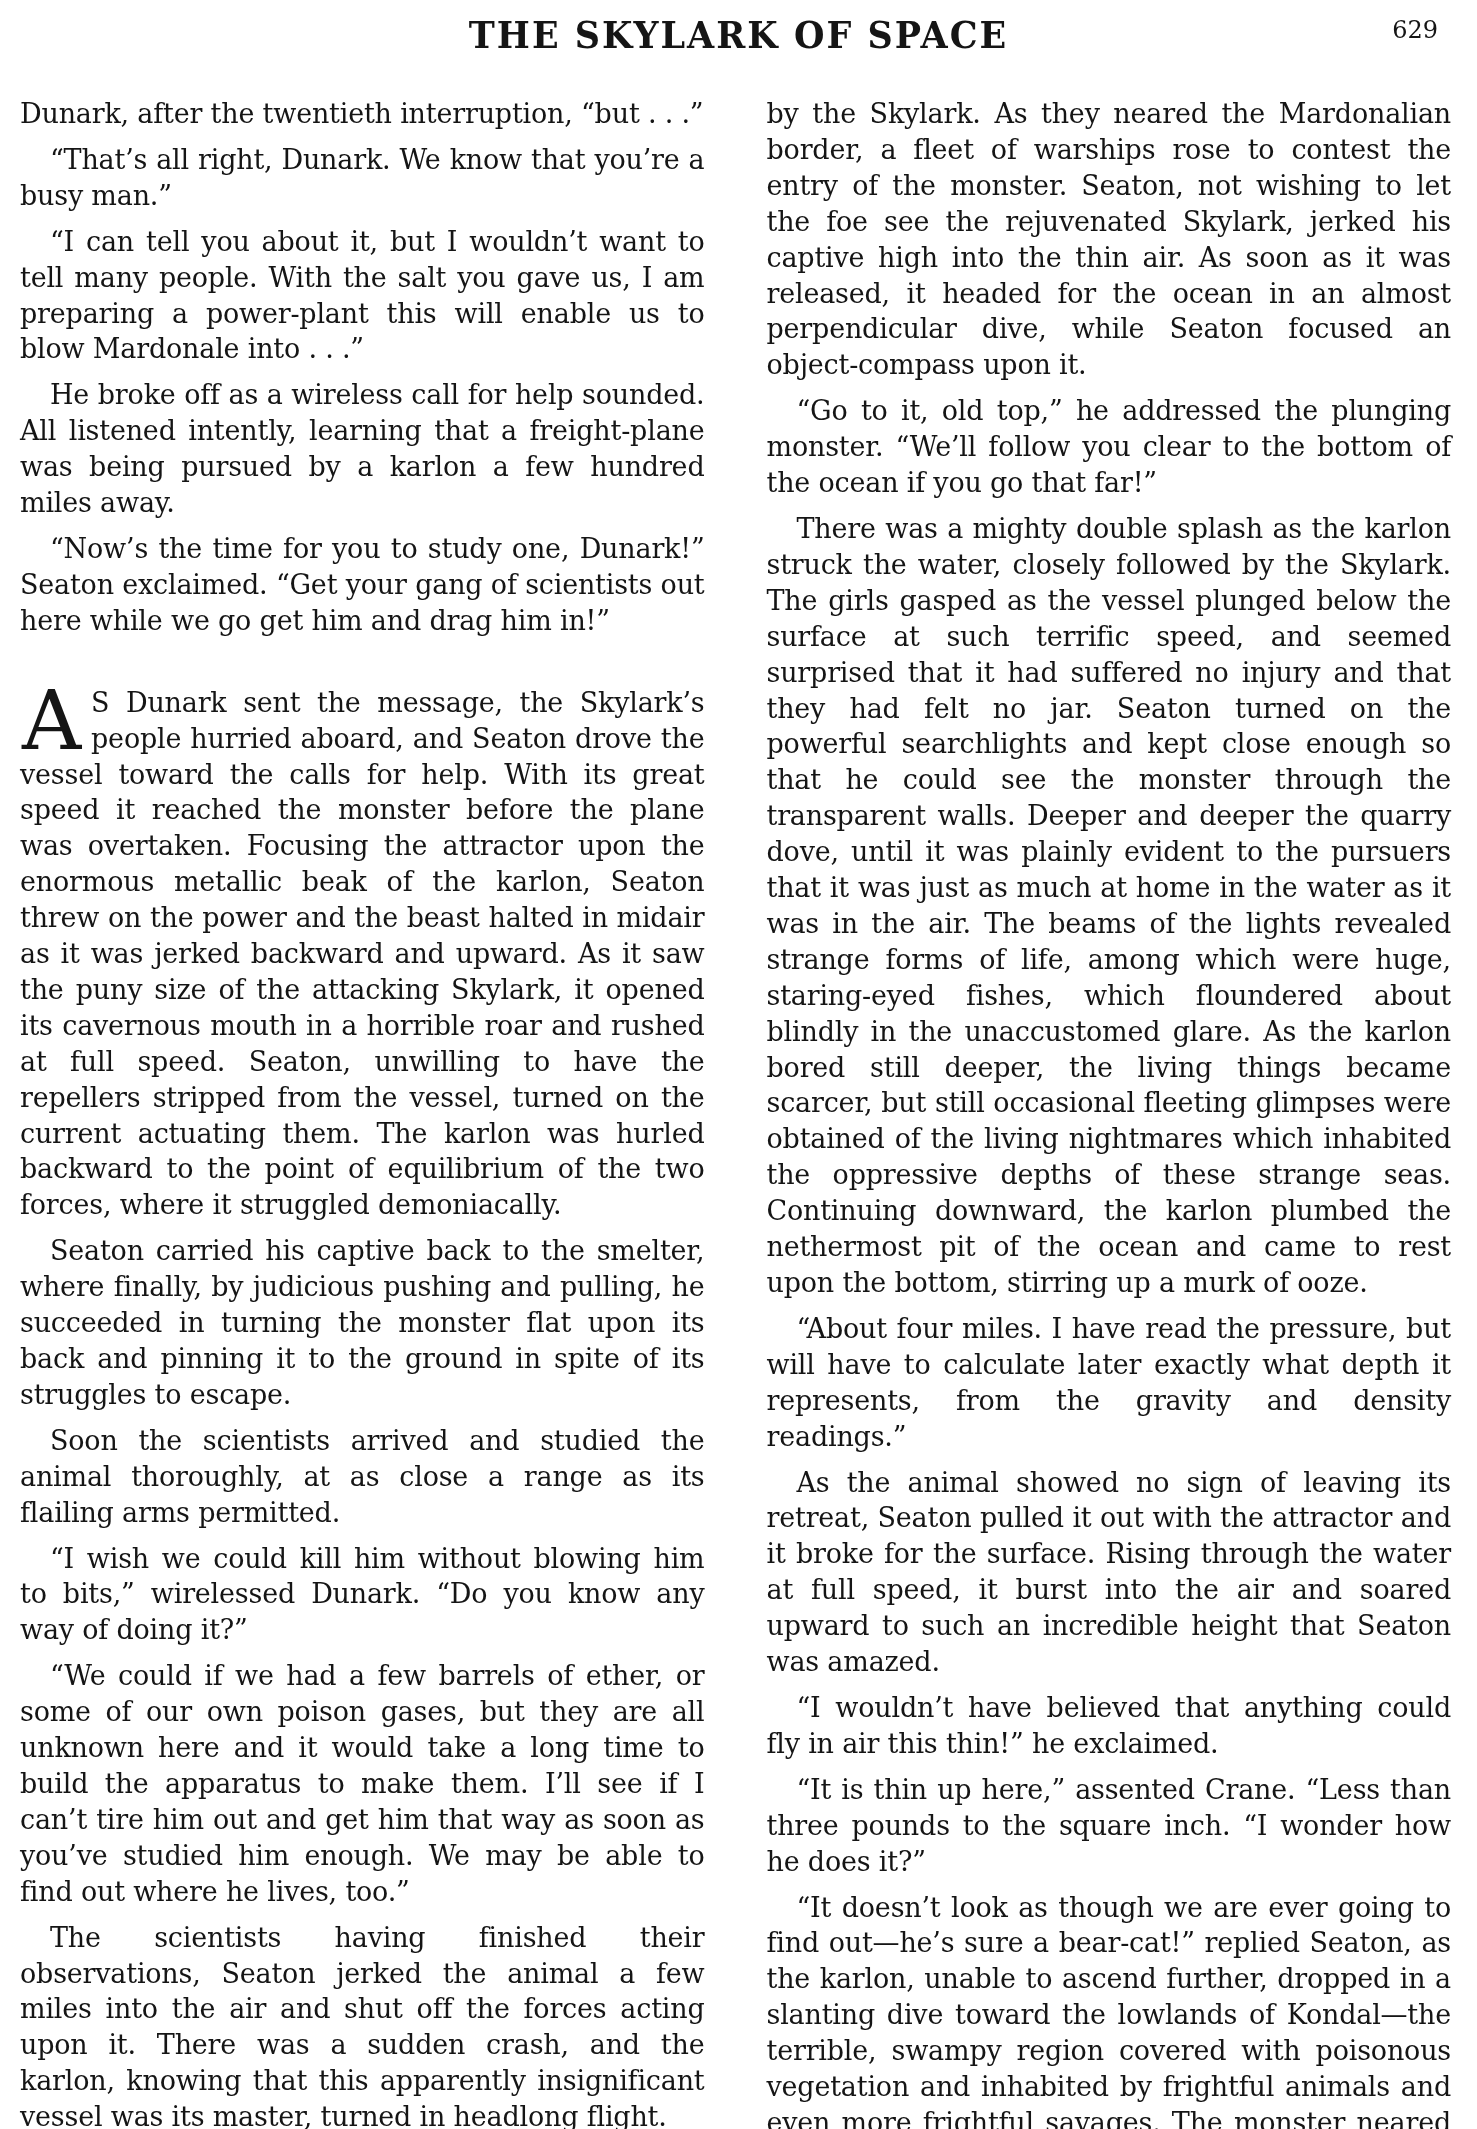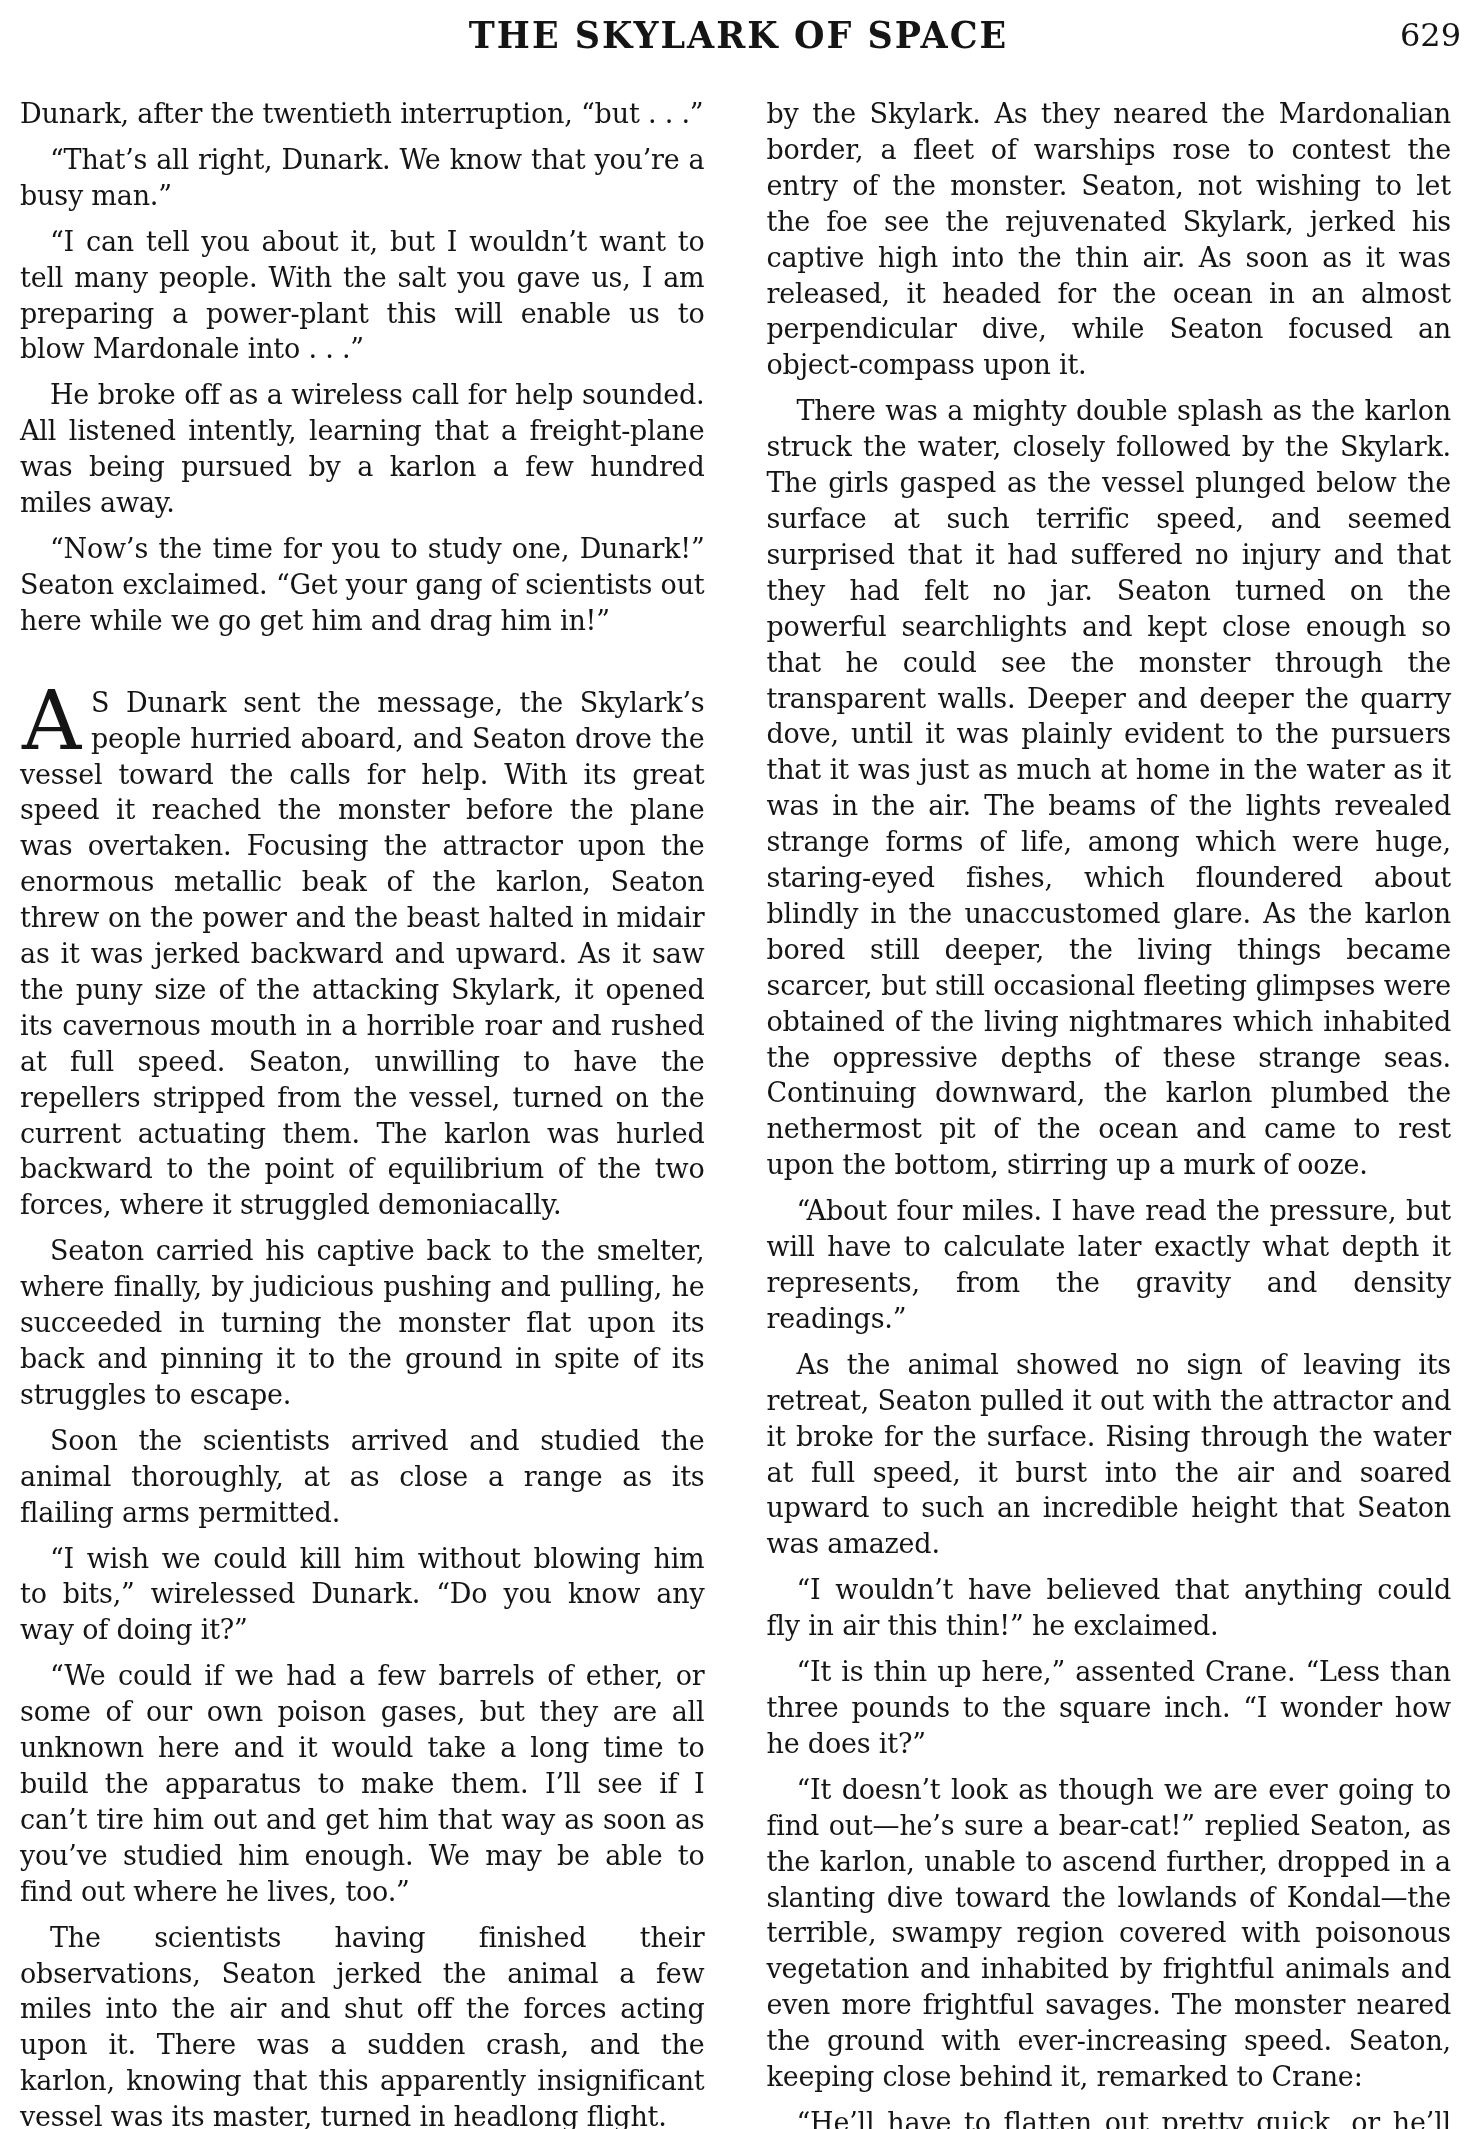--- a/index.html
+++ b/index.html
@@ -18,22 +18,22 @@
     position: absolute;
     top: 14px; left: 0; right: 0;
     text-align: center;
     font-weight: bold;
     font-size: 35px;
     letter-spacing: 2px;
     transform: scaleY(1.05);
   }
   .page-num {
     position: absolute;
-    top: 16px; right: 16px;
-    font-size: 32px;
+    top: 16px; right: 39px;
+    font-size: 24px;
   }
   .columns {
     display: flex;
     gap: 42px;
     padding: 0 16px 0 10px;
   }
   .col {
     flex: 1 1 0;
     text-align: justify;
     font-size: 27px;
@@ -69,20 +69,21 @@
         <p class="para section-start"><span class="dropcap">A</span>S Dunark sent the message, the Skylark’s people hurried aboard, and Seaton drove the vessel toward the calls for help.  With its great speed it reached the monster before the plane was overtaken.  Focusing the attractor upon the enormous metallic beak of the karlon, Seaton threw on the power and the beast halted in midair as it was jerked backward and upward.  As it saw the puny size of the attacking Skylark, it opened its cavernous mouth in a horrible roar and rushed at full speed.  Seaton, unwilling to have the repellers stripped from the vessel, turned on the current actuating them.  The karlon was hurled backward to the point of equilibrium of the two forces, where it struggled demoniacally.</p>
         <p class="para indent">Seaton carried his captive back to the smelter, where finally, by judicious pushing and pulling, he succeeded in turning the monster flat upon its back and pinning it to the ground in spite of its struggles to escape.</p>
         <p class="para indent">Soon the scientists arrived and studied the animal thoroughly, at as close a range as its flailing arms permitted.</p>
         <p class="para indent">“I wish we could kill him without blowing him to bits,” wirelessed Dunark.  “Do you know any way of doing it?”</p>
         <p class="para indent">“We could if we had a few barrels of ether, or some of our own poison gases, but they are all unknown here and it would take a long time to build the apparatus to make them.  I’ll see if I can’t tire him out and get him that way as soon as you’ve studied him enough.  We may be able to find out where he lives, too.”</p>
         <p class="para indent">The scientists having finished their observations, Seaton jerked the animal a few miles into the air and shut off the forces acting upon it.  There was a sudden crash, and the karlon, knowing that this apparently insignificant vessel was its master, turned in headlong flight.</p>
         <p class="para indent">“Have you any idea what caused the noise just then, Dick?” asked Crane; who, with characteristic imperturbability, had taken out his notebook and was making exact notes of all that transpired.</p>
       </div>
     <div class="col">
         <p class="para">by the Skylark.  As they neared the Mardonalian border, a fleet of warships rose to contest the entry of the monster.  Seaton, not wishing to let the foe see the rejuvenated Skylark, jerked his captive high into the thin air.  As soon as it was released, it headed for the ocean in an almost perpendicular dive, while Seaton focused an object-compass upon it.</p>
+        <p class="para indent">“Go to it, old top,” he addressed the plunging monster.  “We’ll follow you clear to the bottom of the ocean if you go that far!”</p>
         <p class="para indent">There was a mighty double splash as the karlon struck the water, closely followed by the Skylark.  The girls gasped as the vessel plunged below the surface at such terrific speed, and seemed surprised that it had suffered no injury and that they had felt no jar.  Seaton turned on the powerful searchlights and kept close enough so that he could see the monster through the transparent walls.  Deeper and deeper the quarry dove, until it was plainly evident to the pursuers that it was just as much at home in the water as it was in the air.  The beams of the lights revealed strange forms of life, among which were huge, staring-eyed fishes, which floundered about blindly in the unaccustomed glare.  As the karlon bored still deeper, the living things became scarcer, but still occasional fleeting glimpses were obtained of the living nightmares which inhabited the oppressive depths of these strange seas.  Continuing downward, the karlon plumbed the nethermost pit of the ocean and came to rest upon the bottom, stirring up a murk of ooze.</p>
         <p class="para indent">“About four miles.  I have read the pressure, but will have to calculate later exactly what depth it represents, from the gravity and density readings.”</p>
         <p class="para indent">As the animal showed no sign of leaving its retreat, Seaton pulled it out with the attractor and it broke for the surface.  Rising through the water at full speed, it burst into the air and soared upward to such an incredible height that Seaton was amazed.</p>
         <p class="para indent">“I wouldn’t have believed that anything could fly in air this thin!” he exclaimed.</p>
         <p class="para indent">“It is thin up here,” assented Crane.  “Less than three pounds to the square inch.  “I wonder how he does it?”</p>
         <p class="para indent">“It doesn’t look as though we are ever going to find out—he’s sure a bear-cat!” replied Seaton, as the karlon, unable to ascend further, dropped in a slanting dive toward the lowlands of Kondal—the terrible, swampy region covered with poisonous vegetation and inhabited by frightful animals and even more frightful savages.  The monster neared the ground with ever-increasing speed.  Seaton, keeping close behind it, remarked to Crane:</p>
         <p class="para indent">“He’ll have to flatten out pretty quick, or he’ll burst something, sure.”</p>
       </div>
   </div>
 </div>

